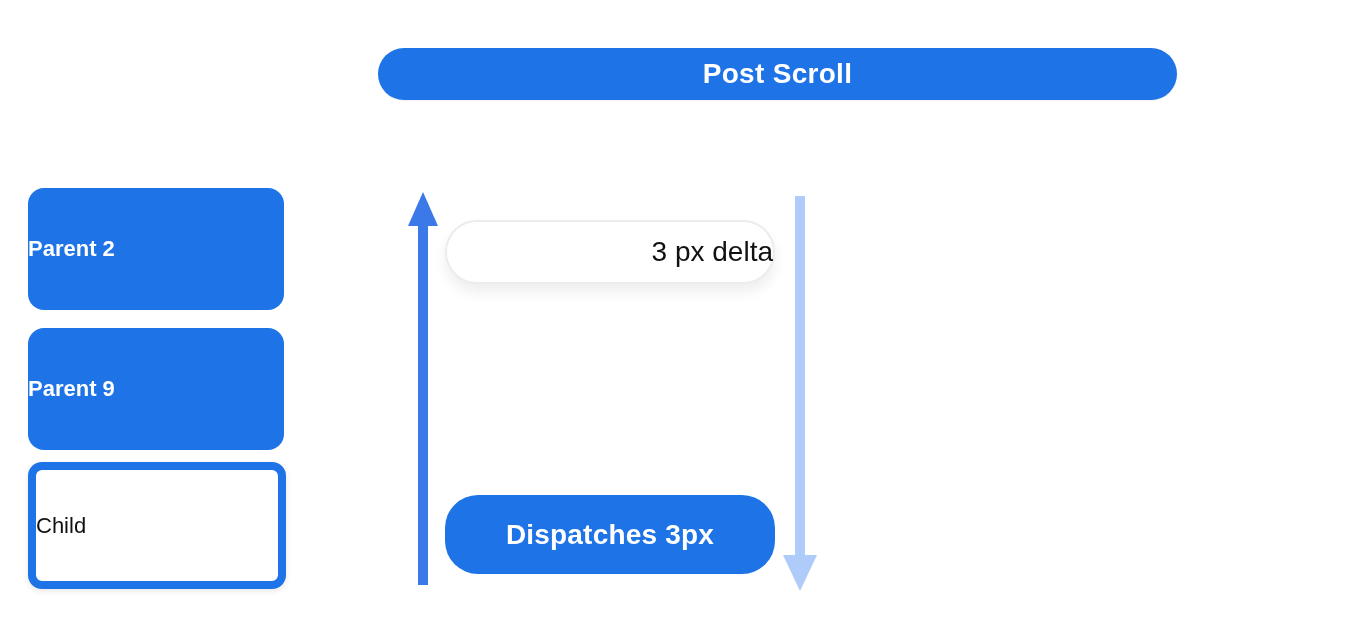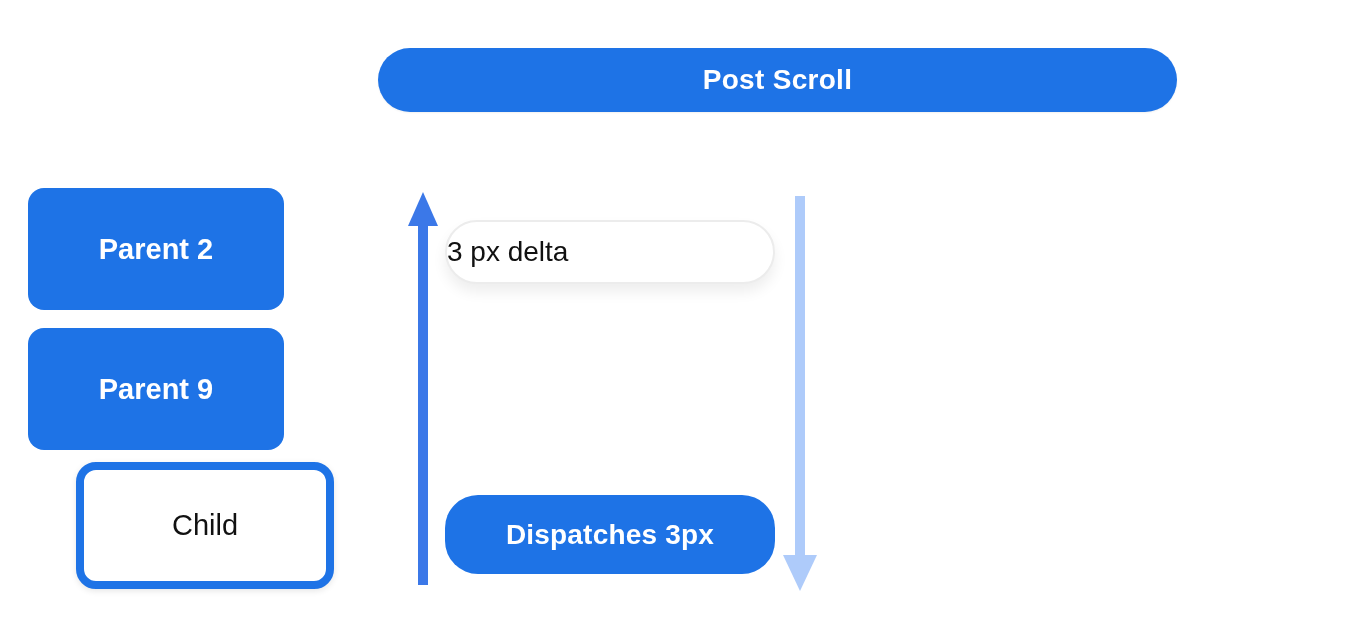--- a/index.html
+++ b/index.html
@@ -9,69 +9,68 @@
     height: 624px;
     background: var(--background, #ffffff);
     font-family: "Liberation Sans", sans-serif;
     overflow: hidden;
   }
 
   
   .header-pill {
     position: absolute;
     left: 378px; top: 48px;
-    width: 799px; height: 64px;
+    width: 799px; height: 52px;
     background: var(--primary-blue, #1e73e6);
     border-radius: 32px;
     display: flex; align-items: center; justify-content: center;
     color: var(--text-light, #ffffff);
     font-weight: 700; font-size: 28px;
     letter-spacing: 0.3px;
     box-shadow: 0 1px 2px rgba(0,0,0,0.06);
   }
 
   
   .box {
     position: absolute;
     left: 28px;
     width: 256px; height: 122px;
     border-radius: 16px;
-    display: flex; align-items: center; justify-content: center;
-    font-size: 29px;
+    display: flex; align-items: center; justify-content: flex-start;
+    font-size: 22px;
     box-sizing: border-box;
   }
   .box.filled {
     background: var(--primary-blue, #1e73e6);
     color: var(--text-light, #ffffff);
     font-weight: 700;
   }
   .box.parent2 { top: 188px; }
   .box.parent1 { top: 328px; }
   .box.child {
     top: 462px;
     width: 258px; height: 127px;
     background: #ffffff;
     border: 8px solid var(--primary-blue, #1e73e6);
-    border-radius: 20px;
+    border-radius: 14px;
     color: var(--text-dark, #111111);
     font-weight: 500;
     box-shadow: 0 2px 6px rgba(0,0,0,0.10);
-    margin-left: 48px;
   }
 
   
   .delta-pill {
     position: absolute;
     left: 445px; top: 220px;
     width: 330px; height: 64px;
     background: #ffffff;
     border: 2px solid var(--pill-border, #ececec);
     border-radius: 33px;
     box-sizing: border-box;
-    display: flex; align-items: center; justify-content: flex-start;
+    display: flex; align-items: center; justify-content: flex-end;
     color: var(--text-dark, #111111);
     font-weight: 500; font-size: 28px;
     box-shadow: 0 8px 14px rgba(0,0,0,0.07);
   }
   .dispatch-pill {
     position: absolute;
     left: 445px; top: 495px;
     width: 330px; height: 79px;
     background: var(--primary-blue, #1e73e6);
     border-radius: 33px;

